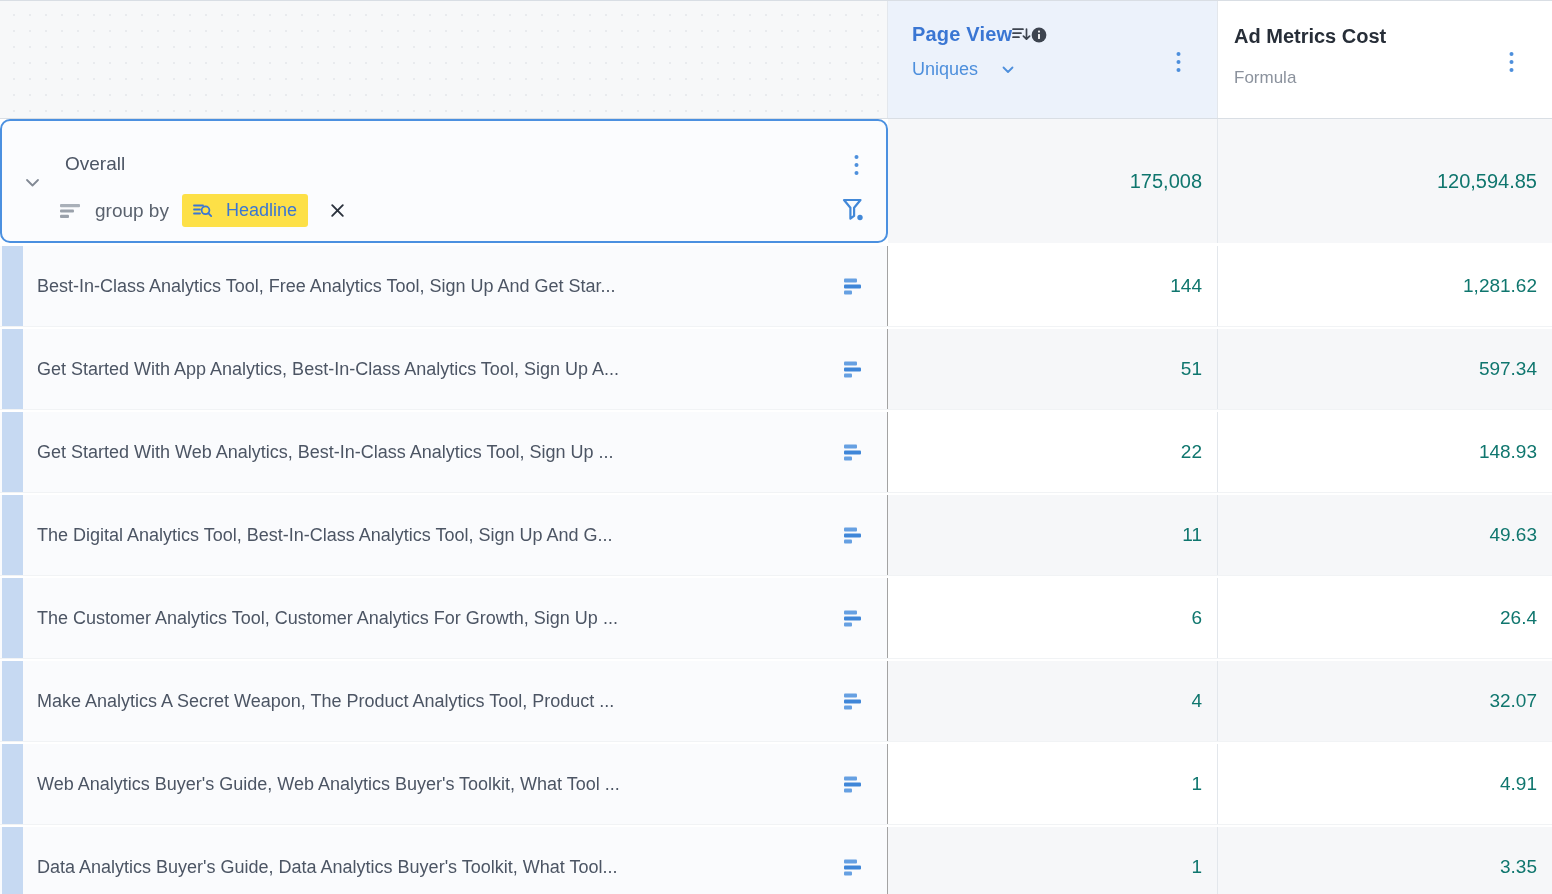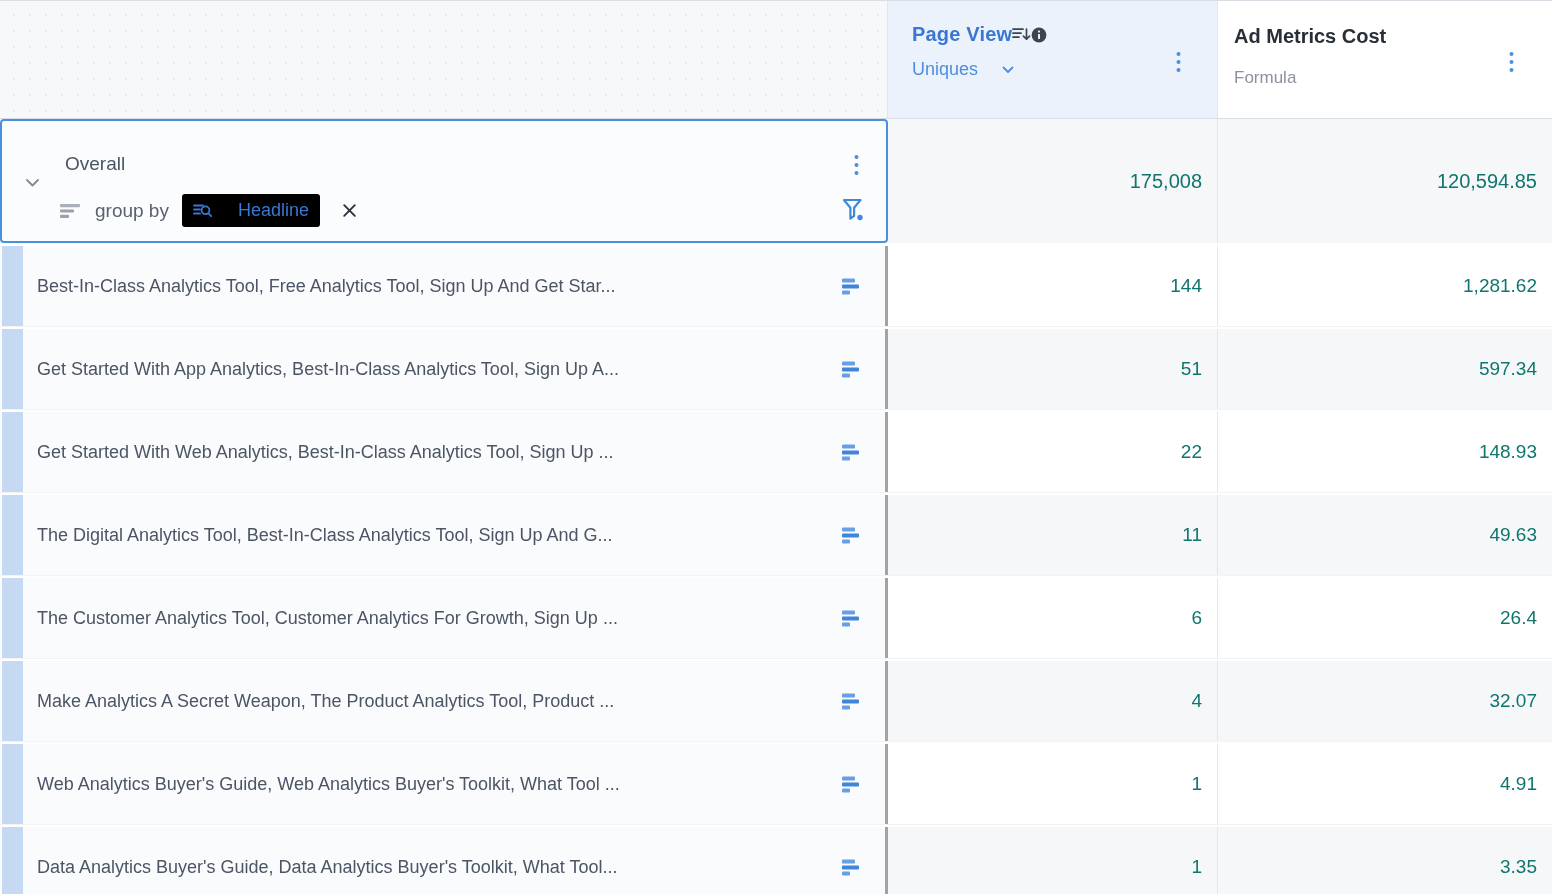--- a/index.html
+++ b/index.html
@@ -20,48 +20,48 @@
   .pv-line1{display:flex;align-items:center;}
   .pv-title{color:#3a76d3;font-size:20px;font-weight:700;letter-spacing:.2px;}
   .pv-line2{margin-top:13px;display:flex;align-items:center;gap:24px;color:#4d8fdc;font-size:18px;cursor:pointer;}
   .cost-title{color:#272e38;font-size:20px;font-weight:700;}
   .cost-sub{margin-top:20px;color:#8b929d;font-size:17px;}
   .kebab{position:absolute;right:36px;top:50px;cursor:pointer;line-height:0;}
   .h-cost .kebab{right:38px;}
   
   .overall{display:flex;height:124px;}
   .overall-cell{
-    width:888px;box-sizing:border-box;border:2px solid #4b90e0;border-radius:4px;
+    width:888px;box-sizing:border-box;border:2px solid #4b90e0;border-radius:10px;
     background:#fbfcfe;position:relative;
   }
   .ov-chevron{position:absolute;left:23px;top:57px;line-height:0;cursor:pointer;}
   .ov-title{position:absolute;left:63px;top:32px;font-size:19px;color:#4c5564;}
   .ov-groupline{position:absolute;left:58px;top:73px;display:flex;align-items:center;gap:13px;}
   .ov-grouplabel{font-size:19px;color:#5a626e;}
   .chip{
-    display:flex;align-items:center;gap:25px;background:#000000;border-radius:3px;
+    display:flex;align-items:center;gap:13px;background:#fde047;border-radius:3px;
     padding:6px 11px;cursor:pointer;
   }
   .chip-label{color:#3a76d3;font-size:18px;}
   .chip-close{margin-left:9px;cursor:pointer;line-height:0;}
   .ov-kebab{position:absolute;right:27px;top:33px;cursor:pointer;line-height:0;}
   .ov-filter{position:absolute;right:21px;top:76px;cursor:pointer;line-height:0;}
   .val{
     display:flex;align-items:center;justify-content:flex-end;
     padding-right:15px;box-sizing:border-box;font-size:20px;color:#0f766e;
   }
   .val.pv{width:330px;border-right:1px solid #e3e7ec;}
   .val.cost{flex:1;}
   .overall .val{background:#f6f7f9;}
   
   .rows{margin-top:3px;}
   .row{display:flex;height:80px;margin-bottom:3px;position:relative;box-shadow:0 1px 0 rgba(180,190,200,.18);}
   .stripe{position:absolute;left:2px;top:0;bottom:0;width:21px;background:#c6d9f2;}
   .row-label{
-    width:888px;box-sizing:border-box;border-right:3px solid #a3a3a3;background:#fafbfd;
+    width:888px;box-sizing:border-box;border-right:1px solid #a3a3a3;background:#fafbfd;
     display:flex;align-items:center;padding-left:37px;padding-right:21px;cursor:pointer;
   }
   .row-text{flex:1;overflow:hidden;white-space:nowrap;font-size:18px;color:#4c5564;}
   .row-bars{margin-left:12px;line-height:0;flex:0 0 auto;cursor:pointer;}
   .row .val{font-size:19px;background:#fff;}
   .row.alt .val{background:#f6f7f9;}
   svg{display:block;}
 </style>
 </head>
 <body>

